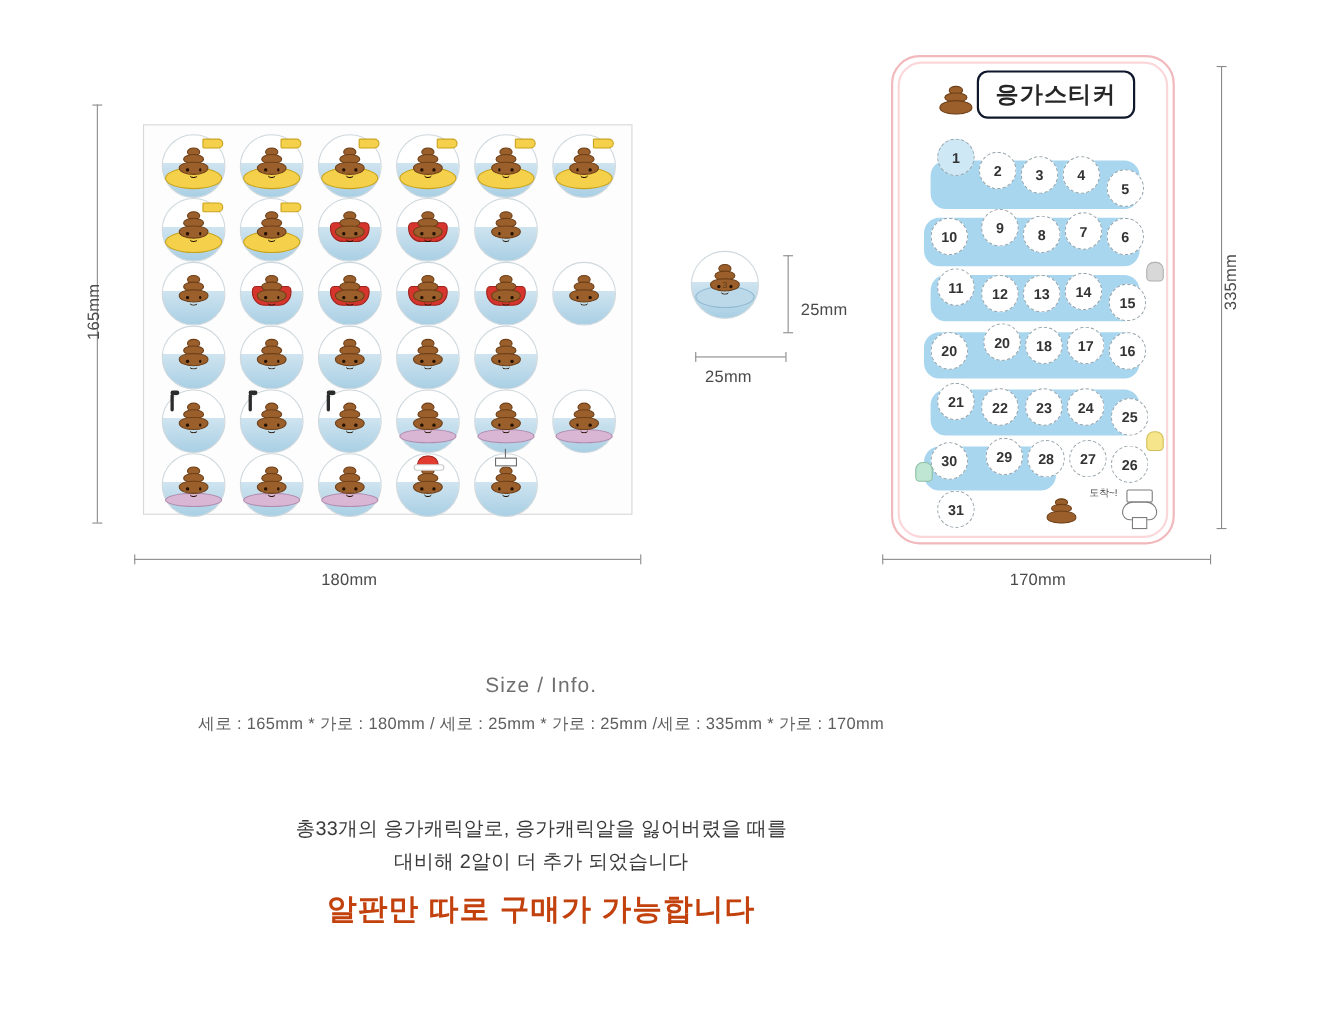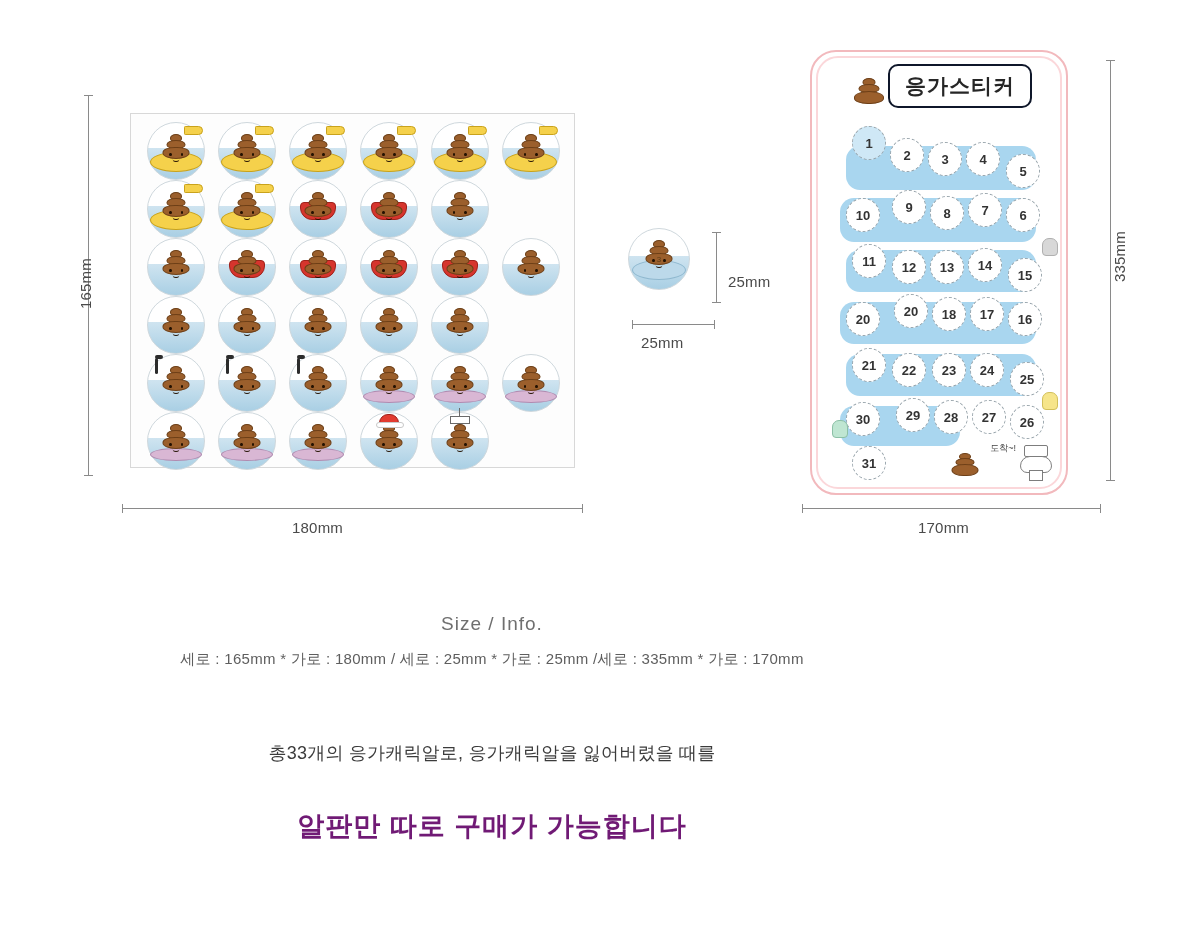--- a/index.html
+++ b/index.html
@@ -166,21 +166,21 @@
   .end-poop .p1{width:27px;height:12px;top:11px;}
   .ghost{position:absolute;width:14px;height:16px;border-radius:7px 7px 4px 4px;}
 
   
   .caption-block{
     position:absolute;left:0;width:984px;text-align:center;
   }
   .cap-size{font-size:19px;color:#6f6f6f;letter-spacing:1px;}
   .cap-line{font-size:15px;color:#5e5e5e;line-height:1.9;letter-spacing:.3px;}
   .cap-big{font-size:18px;color:#3b3b3b;line-height:1.55;letter-spacing:.2px;}
-  .cap-red{font-size:27px;color:#701a75;font-weight:bold;letter-spacing:1px;}
+  .cap-red{font-size:27px;color:#c2410c;font-weight:bold;letter-spacing:1px;}
 </style>
 </head>
 <body>
 
 <div class="page">
 
   <div class="vline" style="left:88px;top:95px;height:380px;"></div>
   <div class="tick-v" style="left:84px;top:95px;"></div>
   <div class="tick-v" style="left:84px;top:475px;"></div>
   <div style="position:absolute;left:36px;top:275px;width:100px;text-align:center;">
@@ -788,17 +788,20 @@
   <div class="caption-block" style="top:613px;">
     <span class="cap-size">Size / Info.</span>
   </div>
   <div class="caption-block" style="top:645px;">
     <span class="cap-line">세로 : 165mm * 가로 : 180mm / 세로 : 25mm * 가로 : 25mm /세로 : 335mm * 가로 : 170mm</span>
   </div>
 
   <div class="caption-block" style="top:740px;">
     <span class="cap-big">총33개의 응가캐릭알로, 응가캐릭알을 잃어버렸을 때를</span>
   </div>
+  <div class="caption-block" style="top:770px;">
+    <span class="cap-big">대비해 2알이 더 추가 되었습니다</span>
+  </div>
   <div class="caption-block" style="top:808px;">
     <span class="cap-red">알판만 따로 구매가 가능합니다</span>
   </div>
 
 </div>
 
 </body></html>

